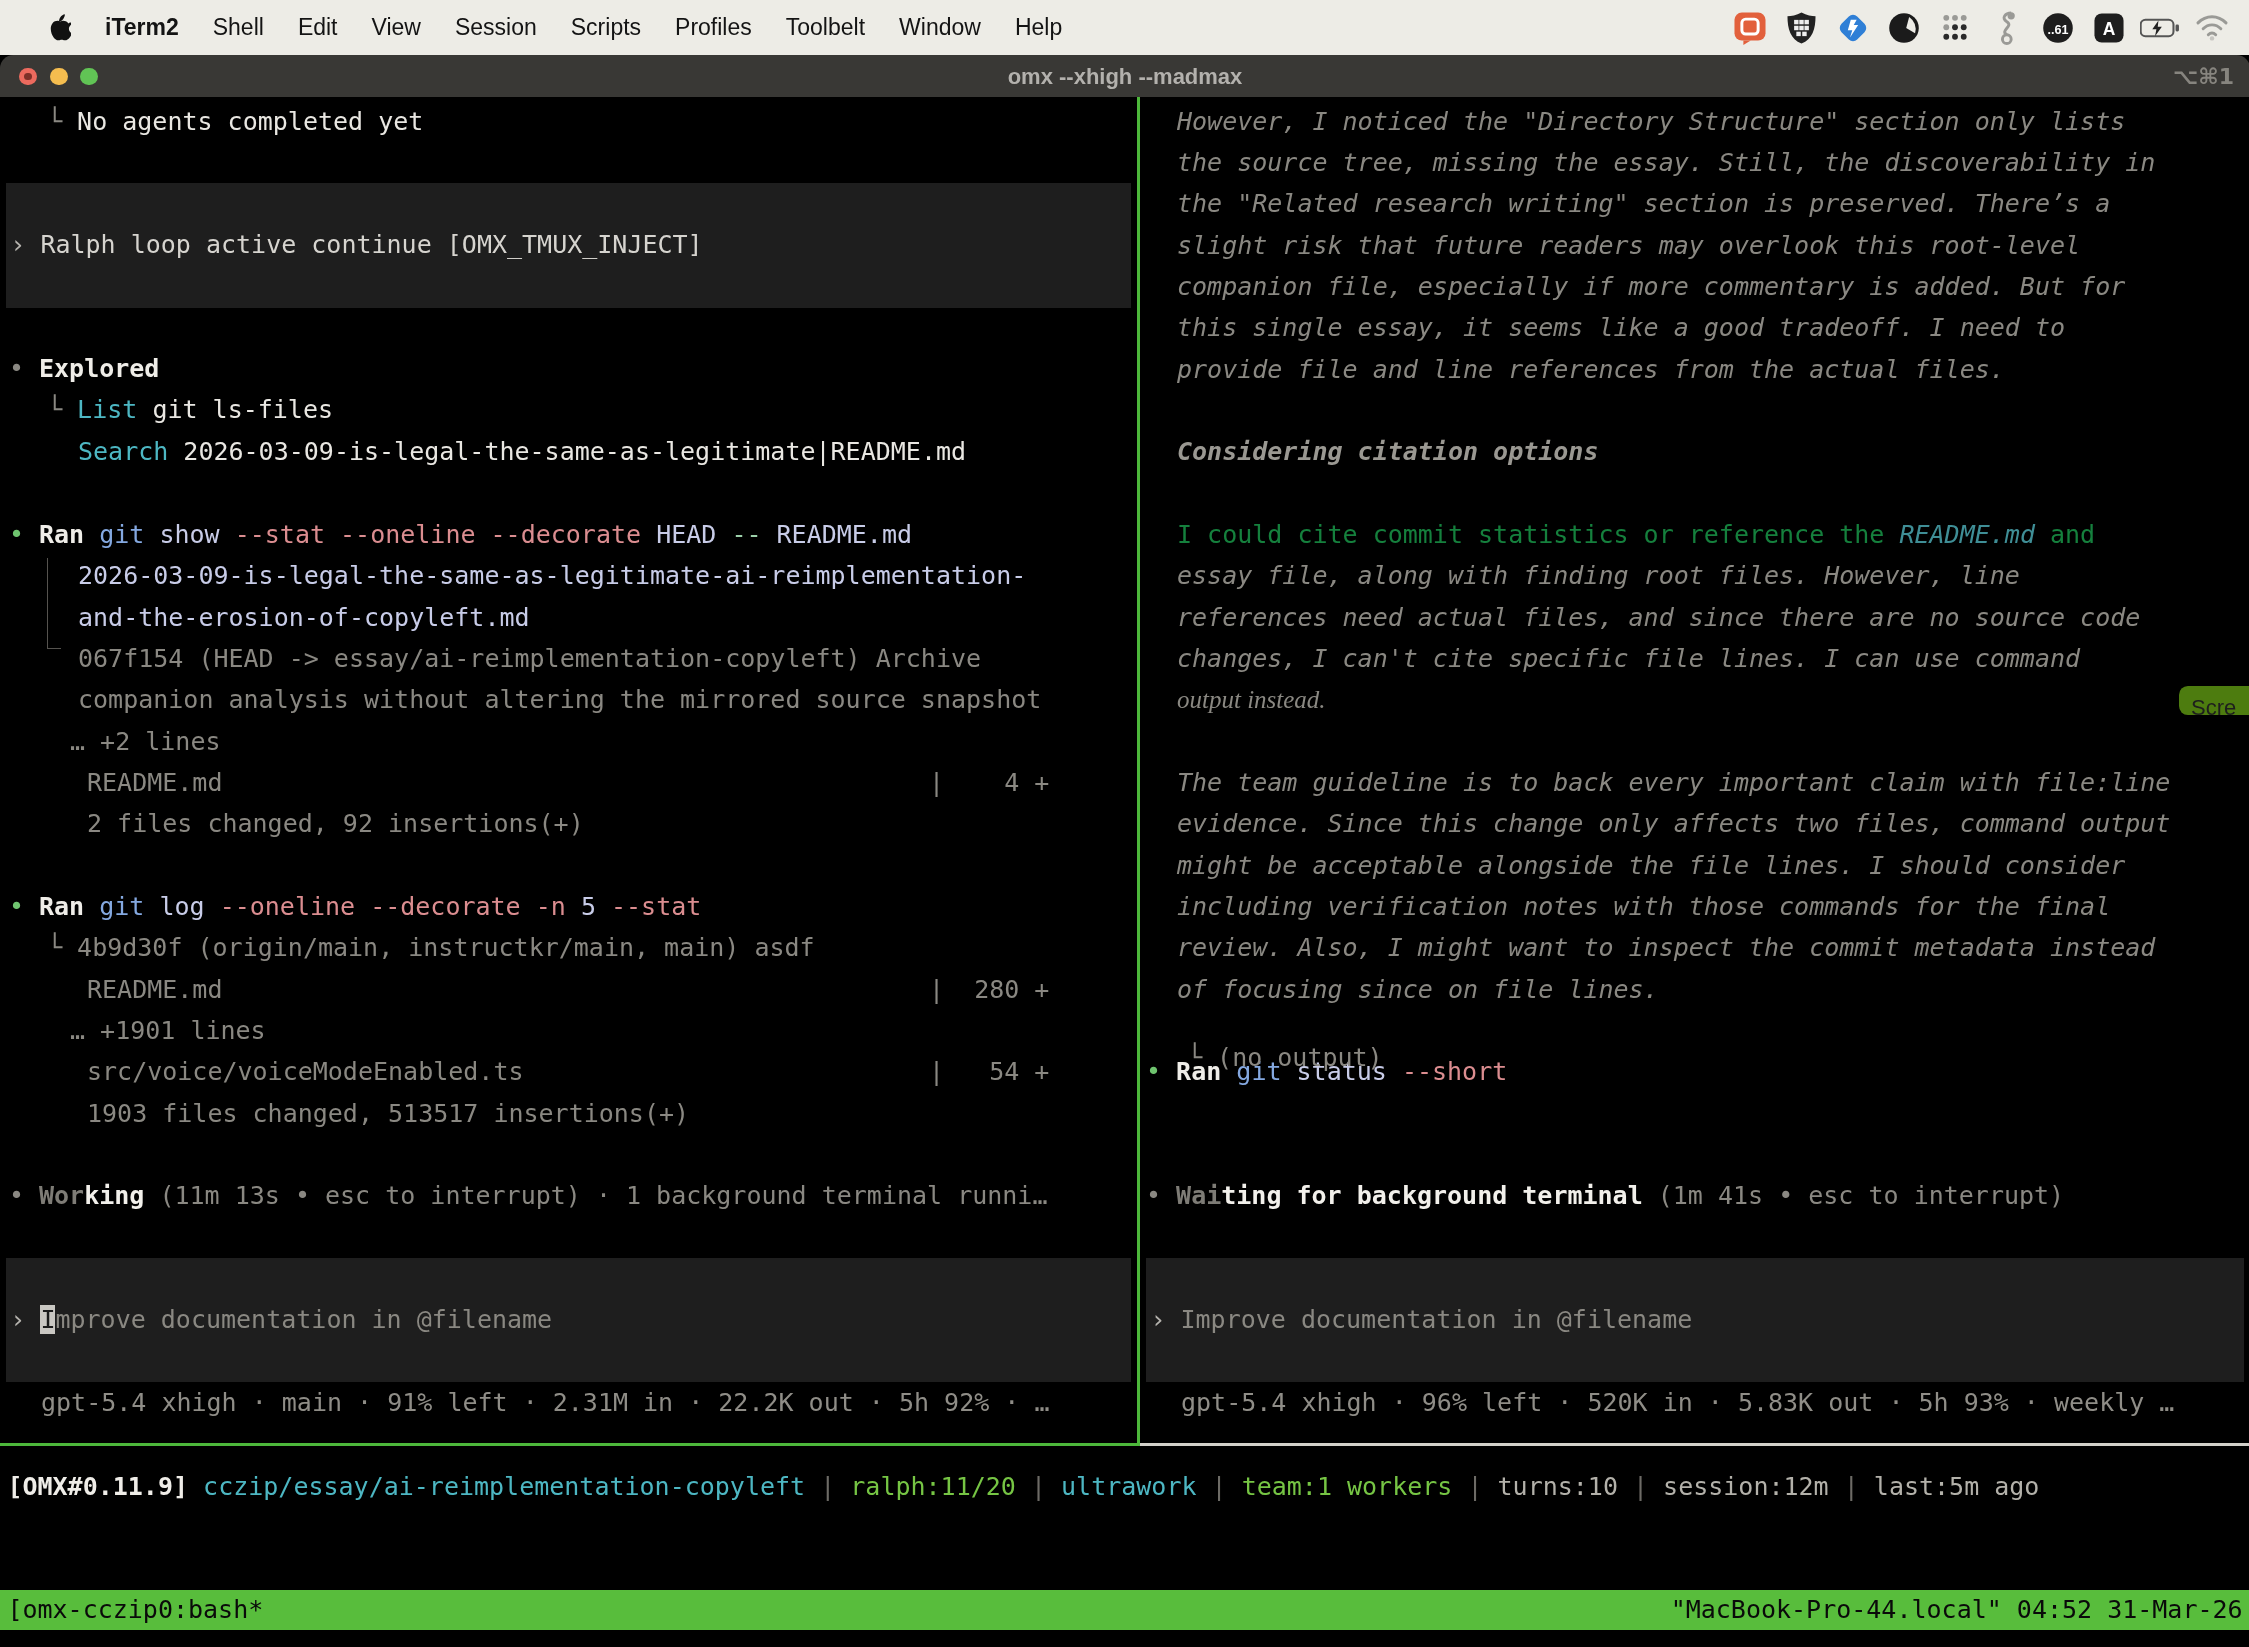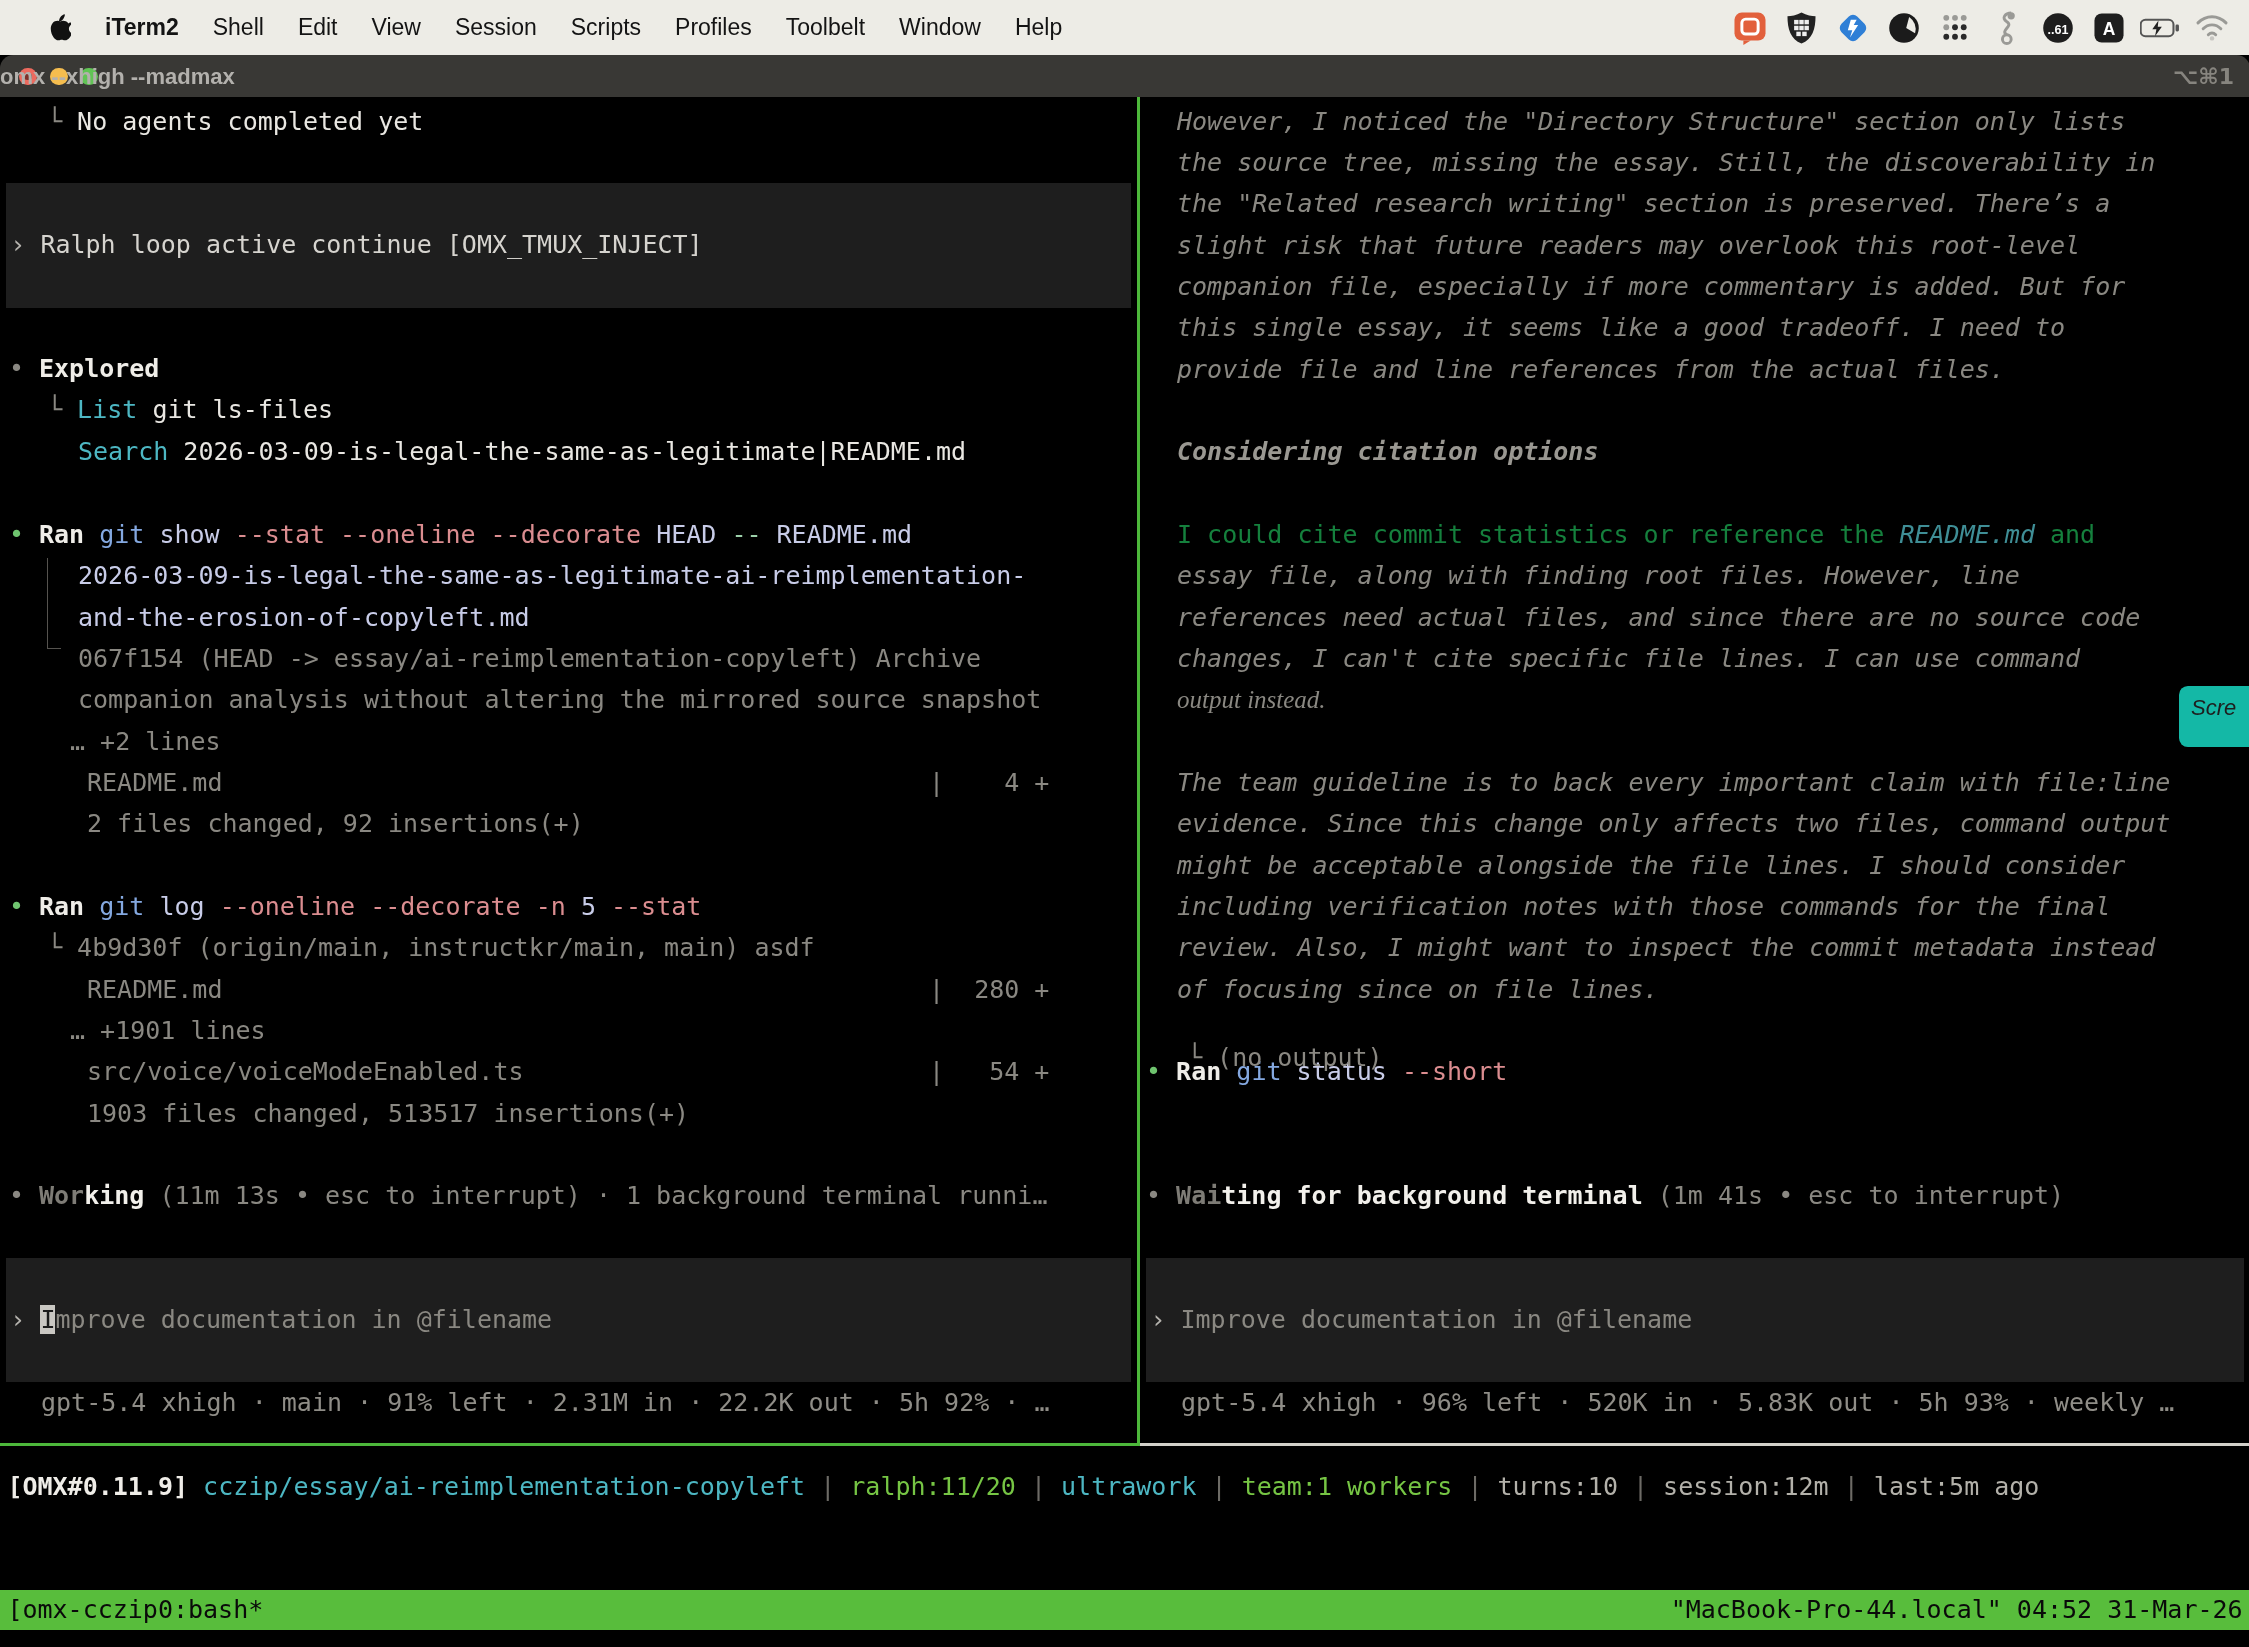--- a/index.html
+++ b/index.html
@@ -12,21 +12,21 @@
   #menubar .right{margin-left:auto;display:flex;align-items:center;gap:10.3px;padding-right:17.7px;}
   .sicon{width:41px;height:41px;display:flex;align-items:center;justify-content:center;}
 
   
   #titlebar{position:absolute;left:0;top:55px;width:2250px;height:43px;background:#393835;border-radius:13.3px 13.3px 0 0;}
   .tlight{position:absolute;top:12.5px;width:17.7px;height:17.7px;border-radius:50%;}
   #tl-close{left:19px;background:#ec6a5e;}
   #tl-close .dot{position:absolute;left:5.2px;top:5.2px;width:7.4px;height:7.4px;border-radius:50%;background:#7e3028;}
   #tl-min{left:50px;background:#f5bd4f;}
   #tl-zoom{left:80px;background:#61c455;}
-  #wtitle{position:absolute;left:0;top:0;width:100%;height:43px;line-height:43px;text-align:left;color:#b3b1ad;font-family:"Liberation Sans",sans-serif;font-size:22px;font-weight:700;}
+  #wtitle{position:absolute;left:0;top:0;width:100%;height:43px;line-height:43px;text-align:center;color:#b3b1ad;font-family:"Liberation Sans",sans-serif;font-size:22px;font-weight:700;}
   #wshortcut{position:absolute;right:16px;top:0;height:43px;line-height:43px;color:#87857f;font-family:"DejaVu Sans",sans-serif;font-size:22px;font-weight:700;}
 
   
   #term{position:absolute;left:0;top:97px;width:2250px;height:1550px;background:#000;}
   .tl{position:absolute;height:41px;line-height:41px;white-space:pre;font-family:"DejaVu Sans Mono",monospace;font-size:25px;color:#e9e7e2;}
   .it{font-style:italic;color:#8a8882;}
   .hd{font-style:italic;font-weight:700;color:#9a9892;}
   .dimline{color:#8a8882;}
   .statusline{color:#8f8d87;}
 
@@ -52,21 +52,21 @@
 
   .statcol{position:absolute;left:842px;color:#8a8882;}
 
   .inbox{position:absolute;background:#1e1e1e;}
   #connector1{position:absolute;left:47px;top:559px;width:13.3px;height:90px;border-left:1.5px solid #55534f;border-bottom:1.5px solid #55534f;}
 
   #vdivider{position:absolute;left:1137px;top:0;width:3px;height:1346px;background:#4db83b;}
   #hdivider-green{position:absolute;left:0;top:1346px;width:1140px;height:3px;background:#4db83b;}
   #hdivider-gray{position:absolute;left:1140px;top:1346px;width:1110px;height:3px;background:#d2d0ca;}
 
-  #screen-tooltip{position:absolute;right:0;top:589px;height:61px;width:59px;background:#14b8a6;border-radius:8.9px 0 0 8.9px;color:#1e1e1e;font-family:"Liberation Sans",sans-serif;font-size:22px;line-height:43px;padding-left:11.8px;font-style:italic;}
+  #screen-tooltip{position:absolute;right:0;top:589px;height:29px;width:59px;background:#4d7c0f;border-radius:8.9px 0 0 8.9px;color:#1e1e1e;font-family:"Liberation Sans",sans-serif;font-size:22px;line-height:43px;padding-left:11.8px;}
 
   #tmuxbar{position:absolute;left:0;top:1493px;width:2250px;height:40px;background:#58bd3c;color:#0a0a0a;font-family:"DejaVu Sans Mono",monospace;font-size:25px;line-height:40px;font-weight:500;}
   #tmux-left{position:absolute;left:7.4px;}
   #tmux-right{position:absolute;right:7.4px;}
 
   svg{display:block;}
 </style>
 </head>
 <body>
 

